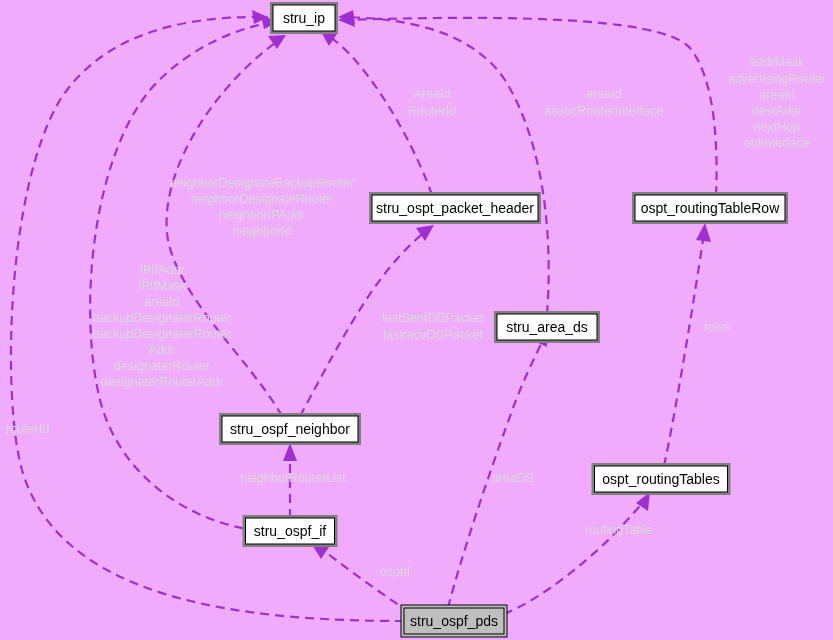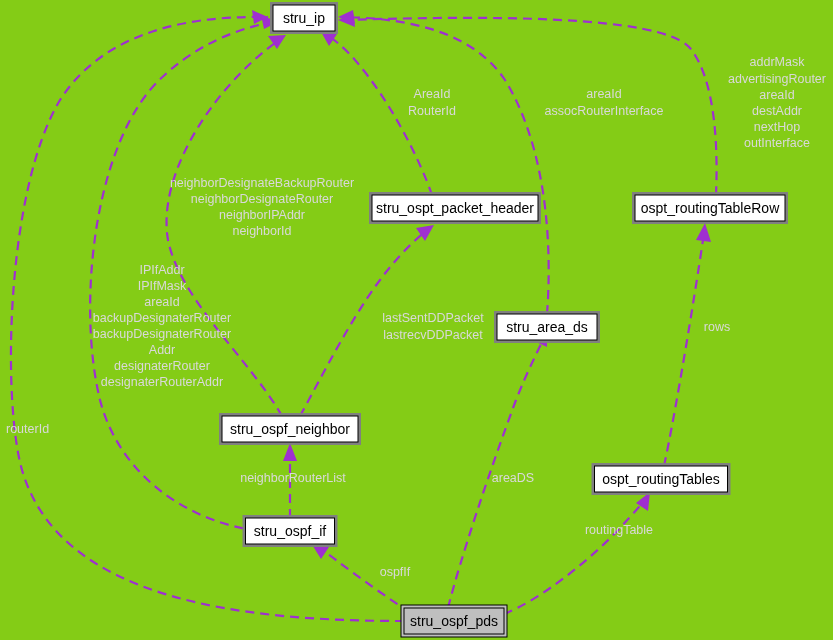--- a/index.html
+++ b/index.html
@@ -4,21 +4,21 @@
 <style>
   html, body {
     margin: 0;
     padding: 0;
     background: #000000;
   }
   #diagram-root {
     position: relative;
     width: 833px;
     height: 640px;
-    background: #84cc16;
+    background: #f0abfc;
     overflow: hidden;
     font-family: "Liberation Sans", sans-serif;
   }
   svg#graph-canvas {
     position: absolute;
     left: 0;
     top: 0;
     width: 833px;
     height: 640px;
     display: block;

